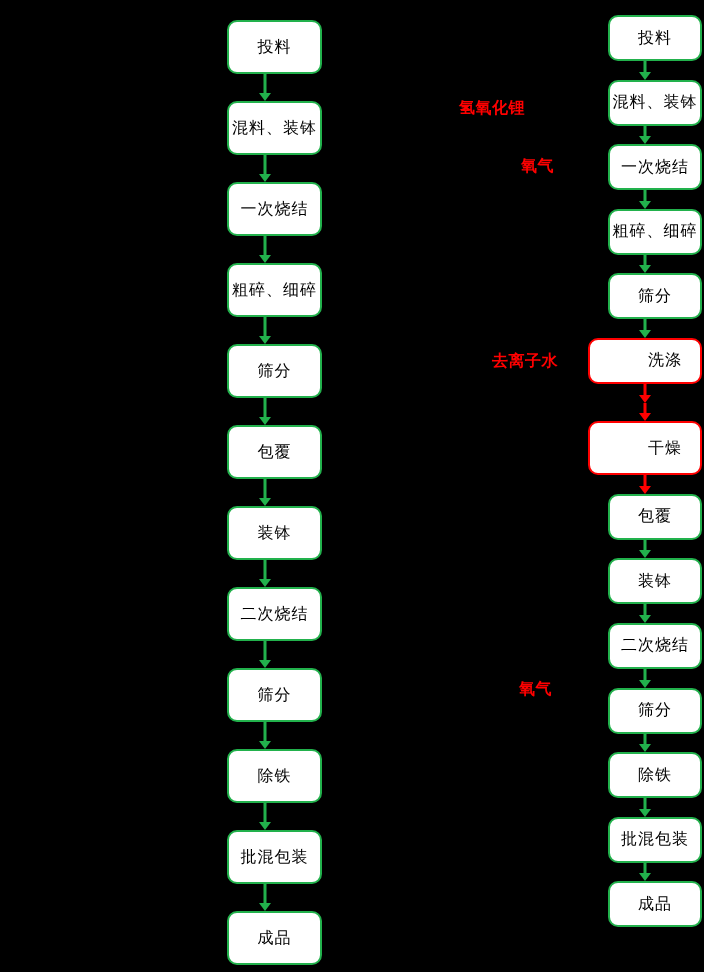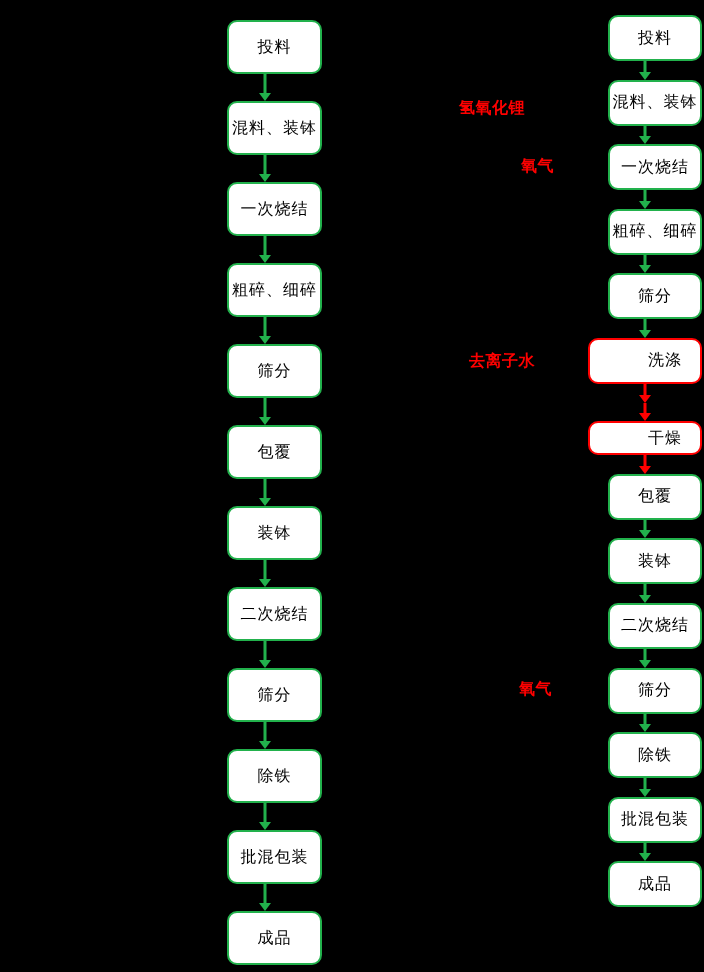--- a/index.html
+++ b/index.html
@@ -156,21 +156,21 @@
       </div>
       <div class="flow-box red" style="height: 46px; font-size: 16px;">洗涤</div>
       <div class="flow-arrow red" style="height: 18.6px;">
         <div class="stem"></div>
         <div class="head"></div>
       </div>
       <div class="flow-arrow red" style="height: 18.6px;">
         <div class="stem"></div>
         <div class="head"></div>
       </div>
-      <div class="flow-box red" style="height: 34px; font-size: 16px;">干燥</div>
+      <div class="flow-box red" style="height: 54px; font-size: 16px;">干燥</div>
       <div class="flow-arrow red" style="height: 18.6px;">
         <div class="stem"></div>
         <div class="head"></div>
       </div>
       <div class="flow-box green" style="height: 46px; font-size: 16px;">包覆</div>
       <div class="flow-arrow green" style="height: 18.6px;">
         <div class="stem"></div>
         <div class="head"></div>
       </div>
       <div class="flow-box green" style="height: 46px; font-size: 16px;">装钵</div>
@@ -196,16 +196,16 @@
       <div class="flow-box green" style="height: 46px; font-size: 16px;">批混包装</div>
       <div class="flow-arrow green" style="height: 18.6px;">
         <div class="stem"></div>
         <div class="head"></div>
       </div>
       <div class="flow-box green" style="height: 46px; font-size: 16px;">成品</div>
     </div>
   <div>
       <div class="annotation" style="left: 422px; top: 100px;">氢氧化锂</div>
       <div class="annotation" style="left: 484px; top: 158px;">氧气</div>
-      <div class="annotation" style="left: 432px; top: 353px;">去离子水</div>
+      <div class="annotation" style="left: 455px; top: 353px;">去离子水</div>
       <div class="annotation" style="left: 482px; top: 681px;">氧气</div>
     </div>
 </div>
 
 </body></html>

